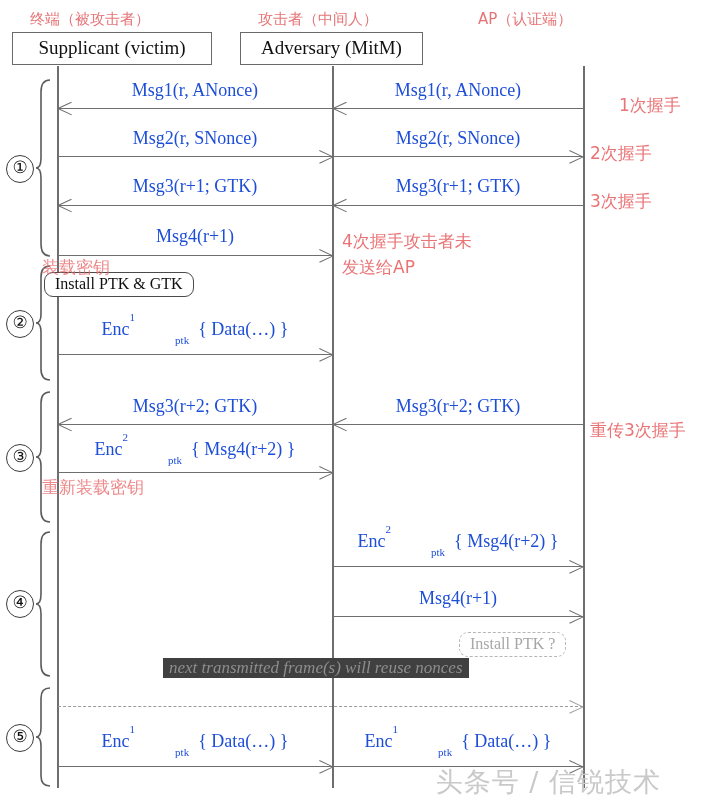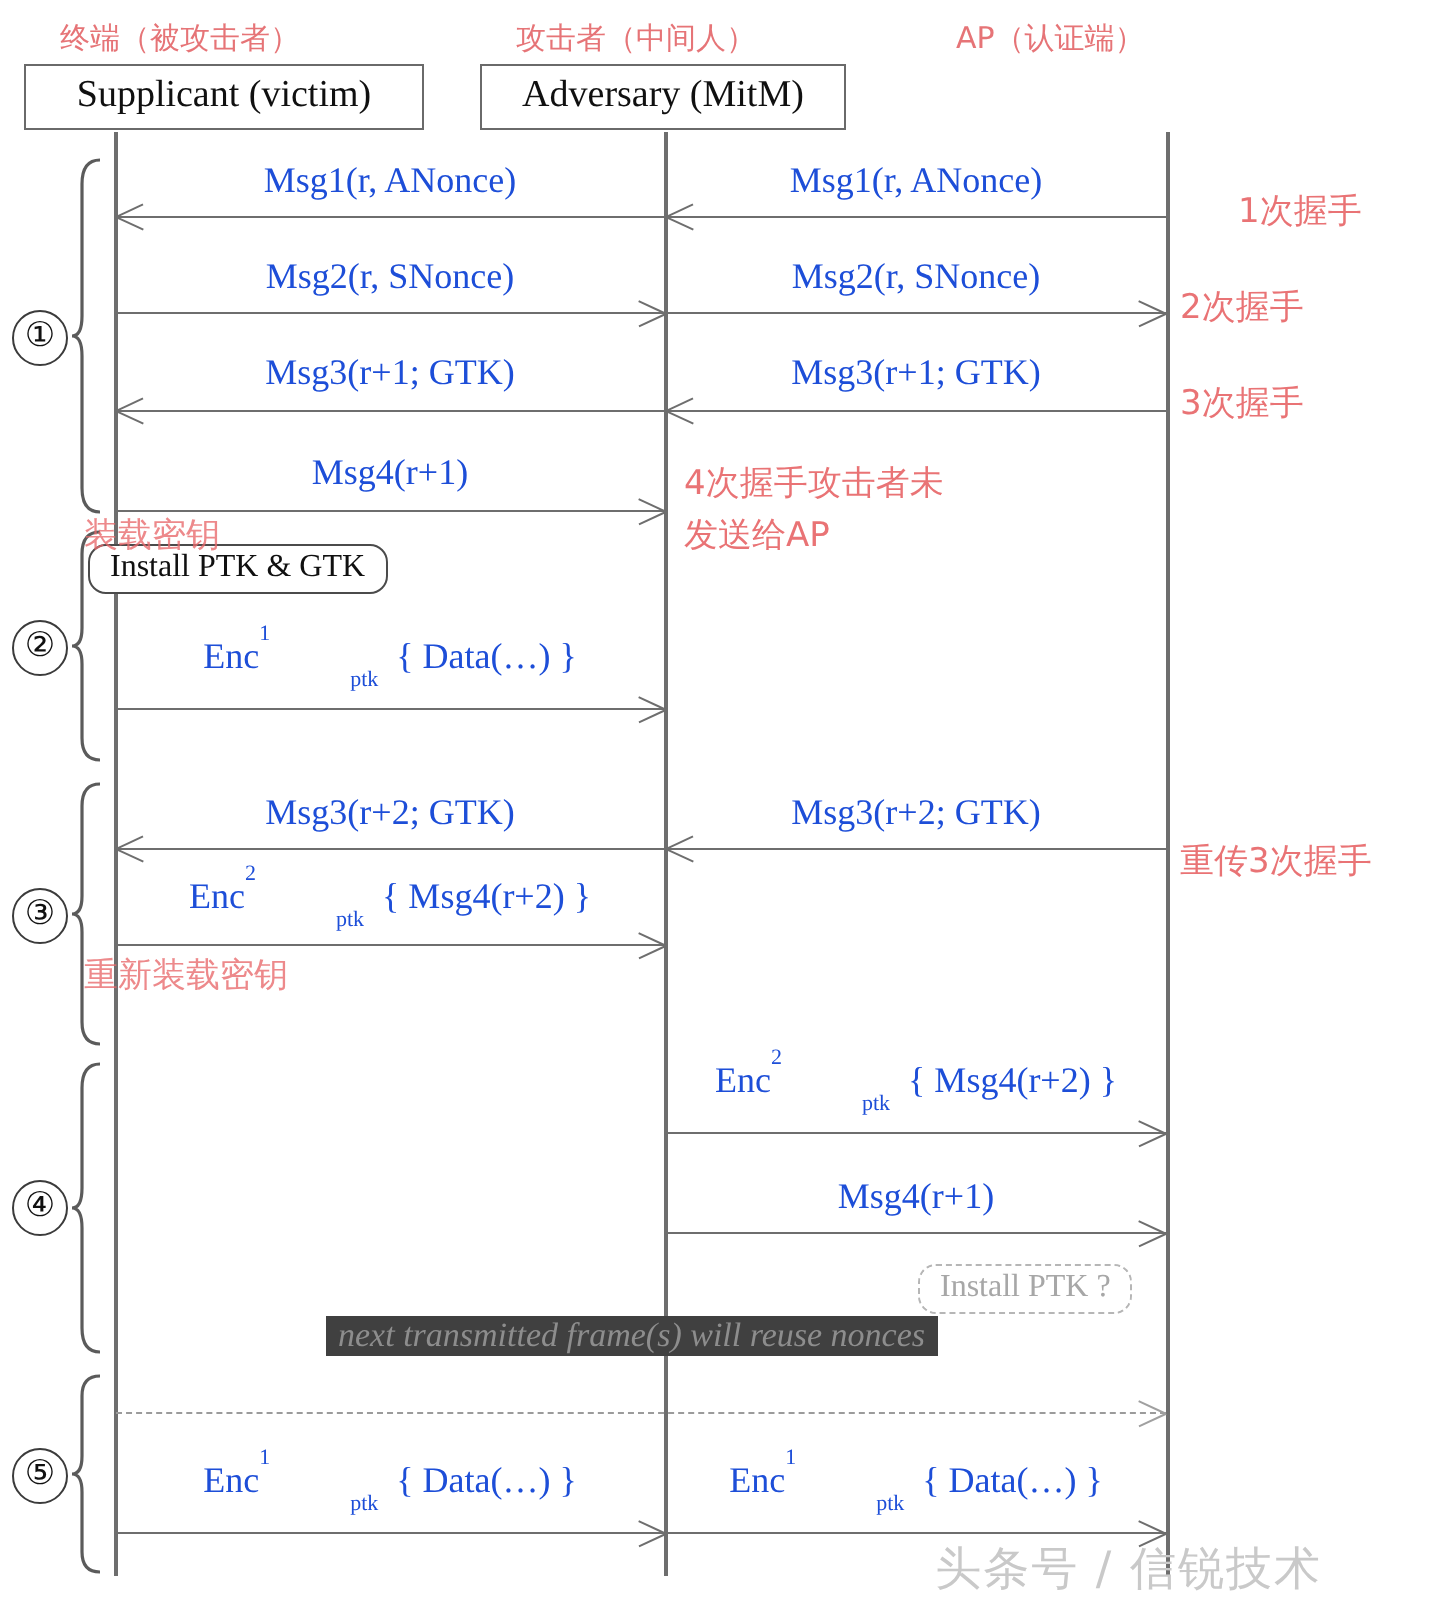--- a/index.html
+++ b/index.html
@@ -168,21 +168,21 @@
     color: #101010;
     z-index: 4;
   }
 
   
   .watermark {
     position: absolute;
     right: 8px;
     bottom: 4px;
     font-family: "DejaVu Sans", "Liberation Sans", sans-serif;
-    font-size: 23px;
+    font-size: 27px;
     color: #c9c9c9;
     letter-spacing: 1px;
     white-space: nowrap;
     z-index: 9;
   }
 </style>
 </head>
 <body>
 
 <div id="diagram">

